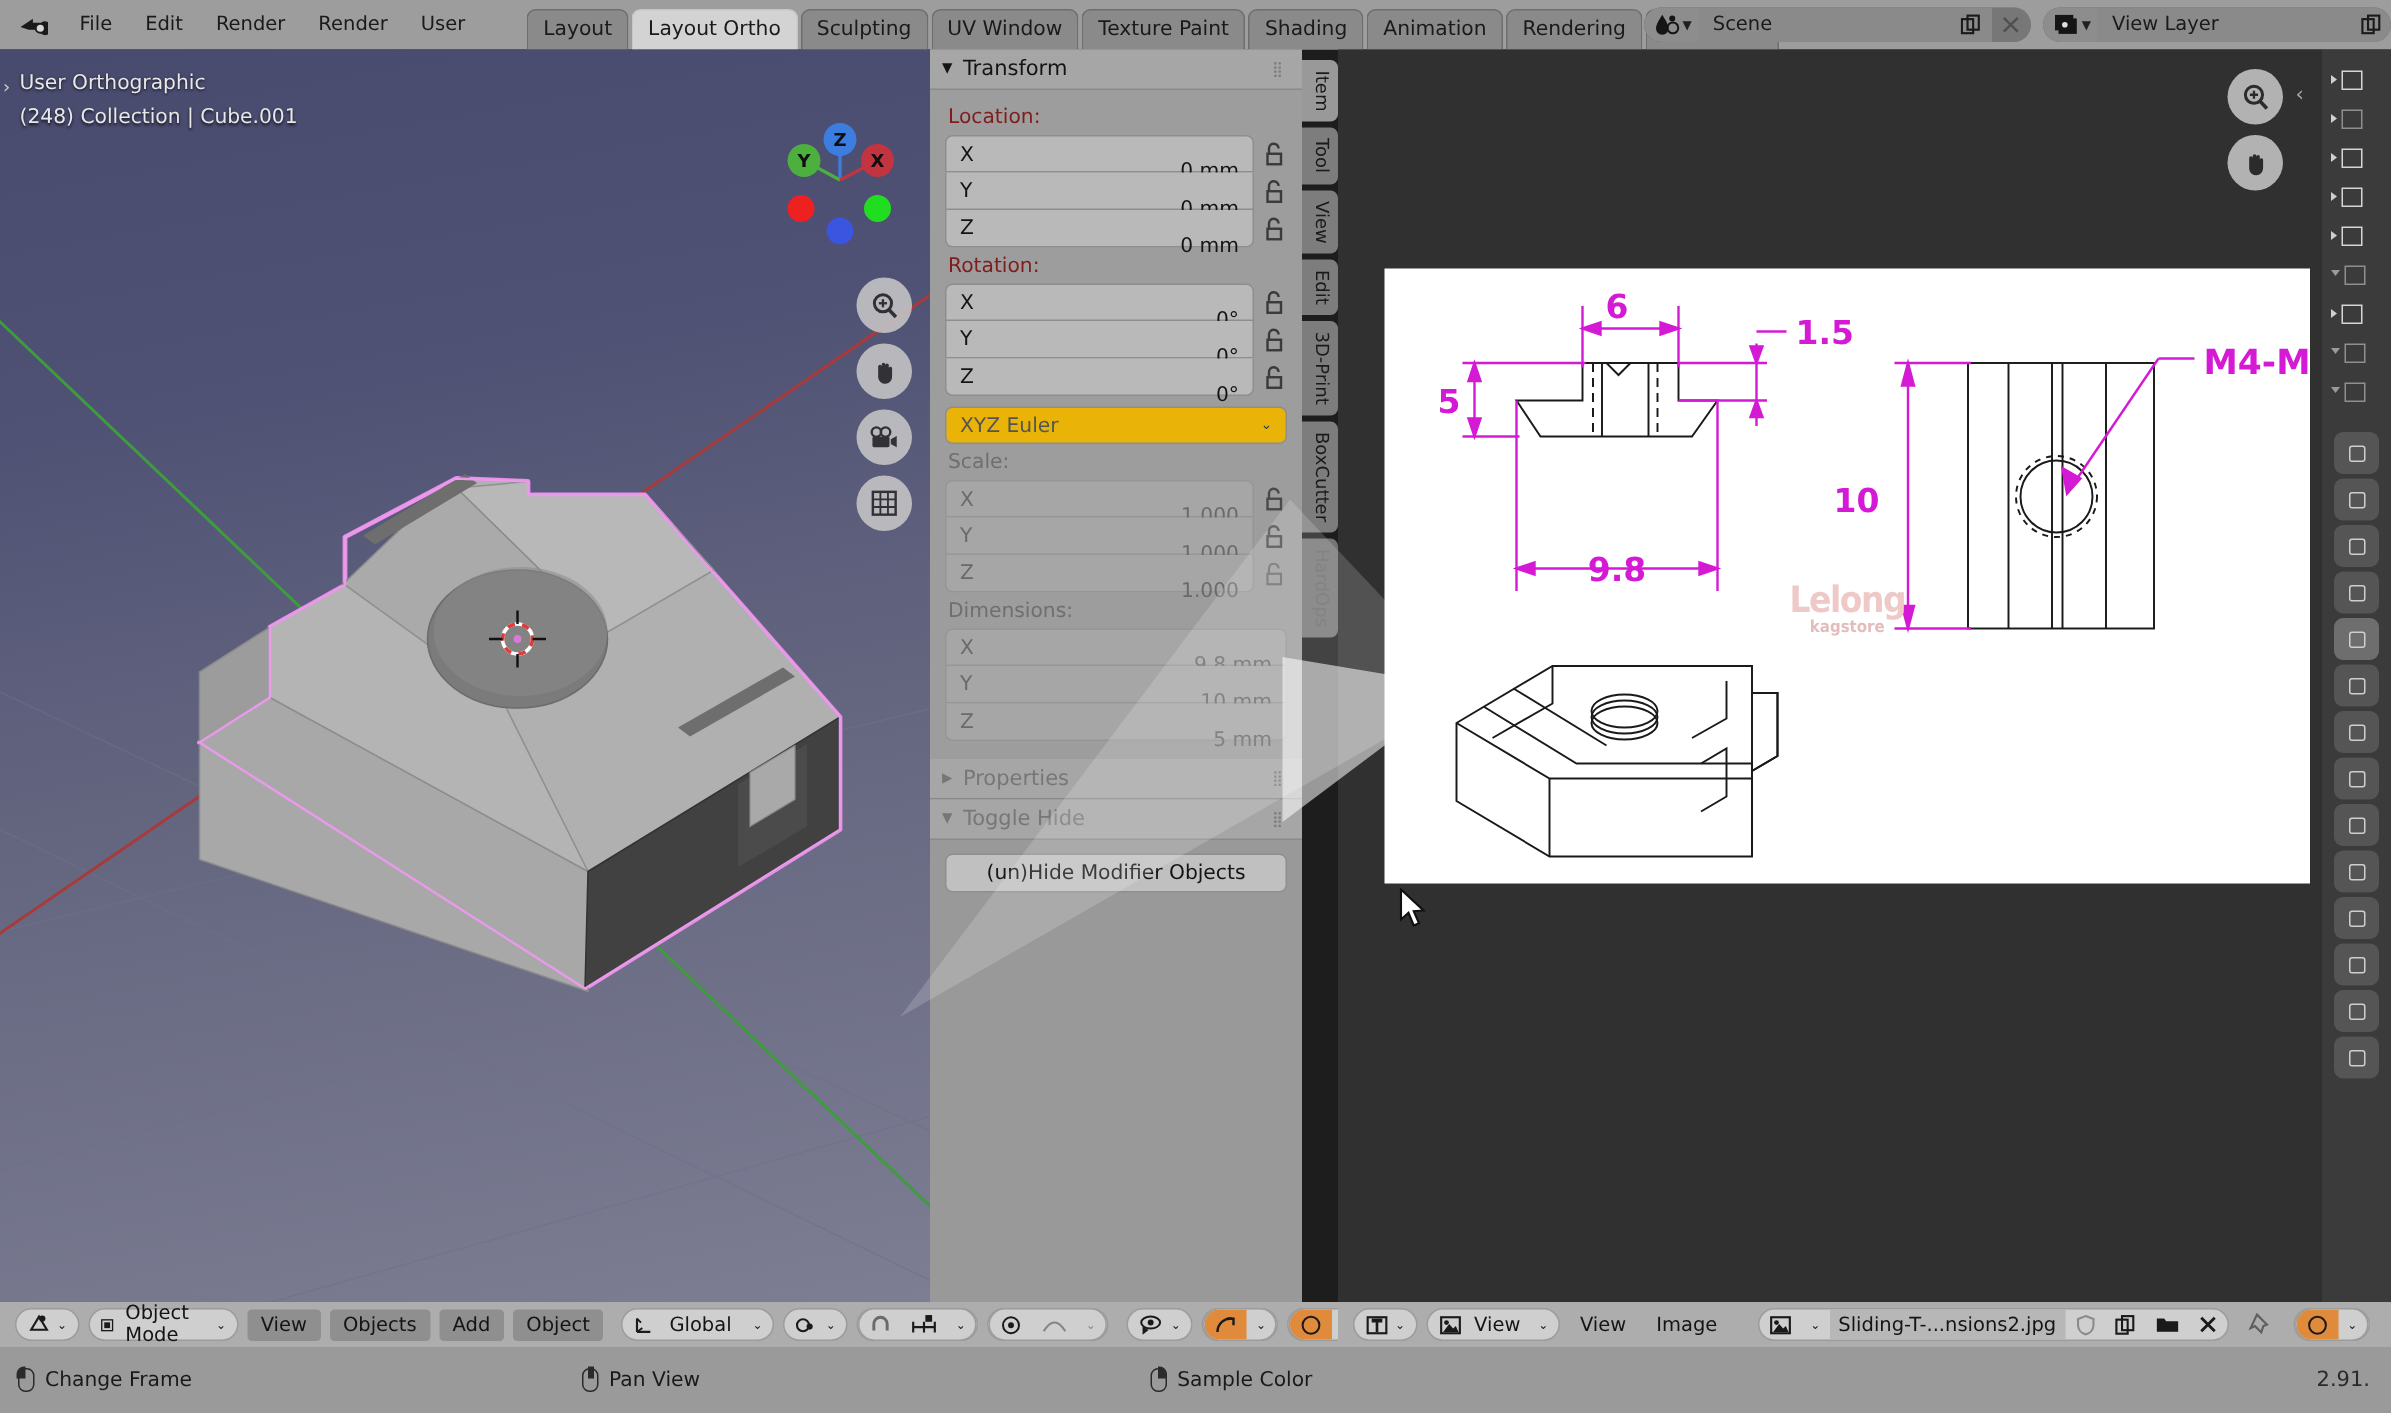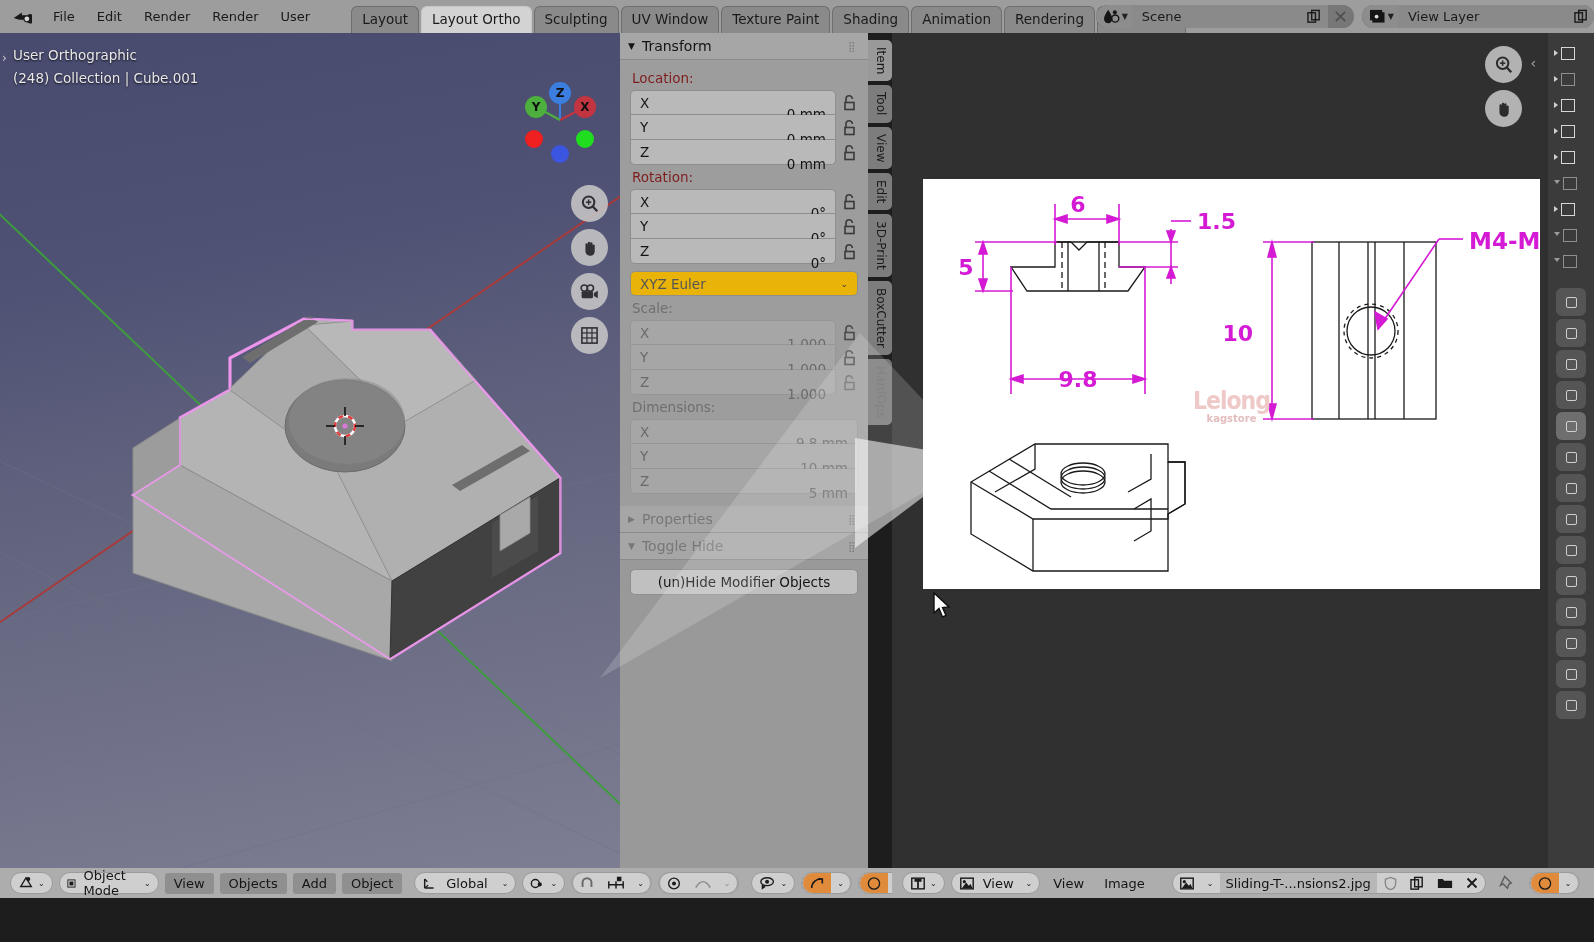--- a/index.html
+++ b/index.html
@@ -939,14 +939,29 @@
             <path d="M9 1.7 A6.3 6.3 0 0 1 9 14.3 A4 4 0 0 0 9 1.7Z" fill="#1a1a1a"></path>
           </svg>
         </div>
         <div>
             <span class="chev">⌄</span>
           </div>
       </div>
     </div>
   </div>
 
+  <div class="statusbar">
+    <div class="status-item" style="margin-right:260px;">
+      <span class="mouse-ico lmb"></span>
+      <span>Change Frame</span>
+    </div>
+    <div class="status-item" style="margin-right:300px;">
+      <span class="mouse-ico mmb"></span>
+      <span>Pan View</span>
+    </div>
+    <div class="status-item">
+      <span class="mouse-ico rmb"></span>
+      <span>Sample Color</span>
+    </div>
+    <div class="version">2.91.</div>
+  </div>
 
 </div>
 
 </body></html>

